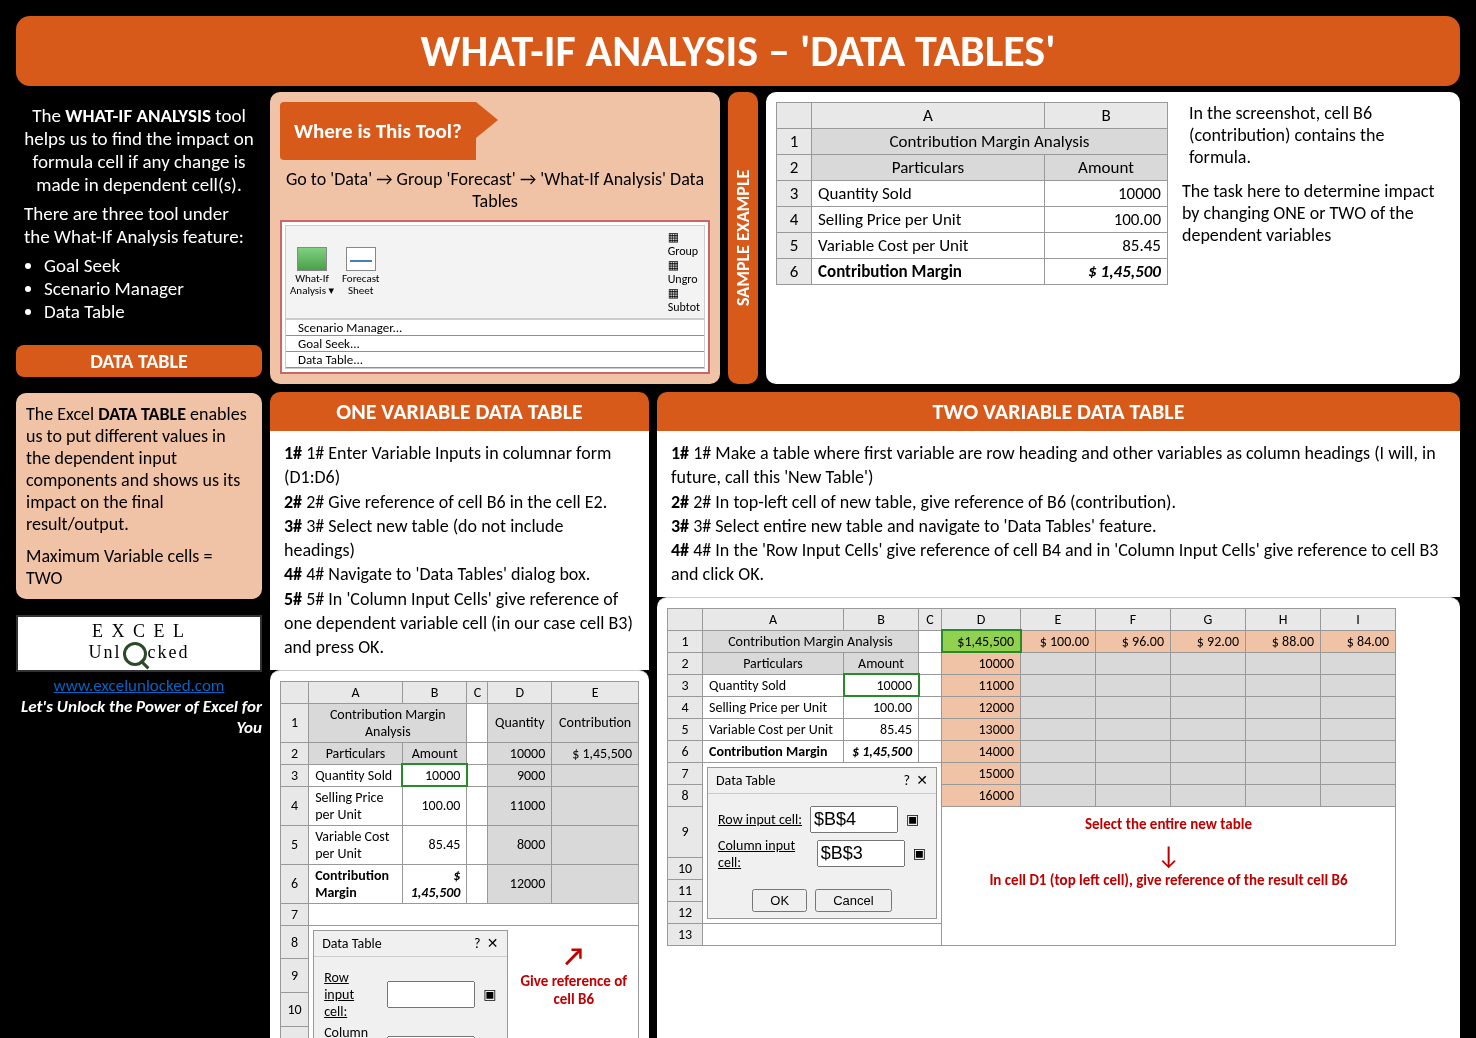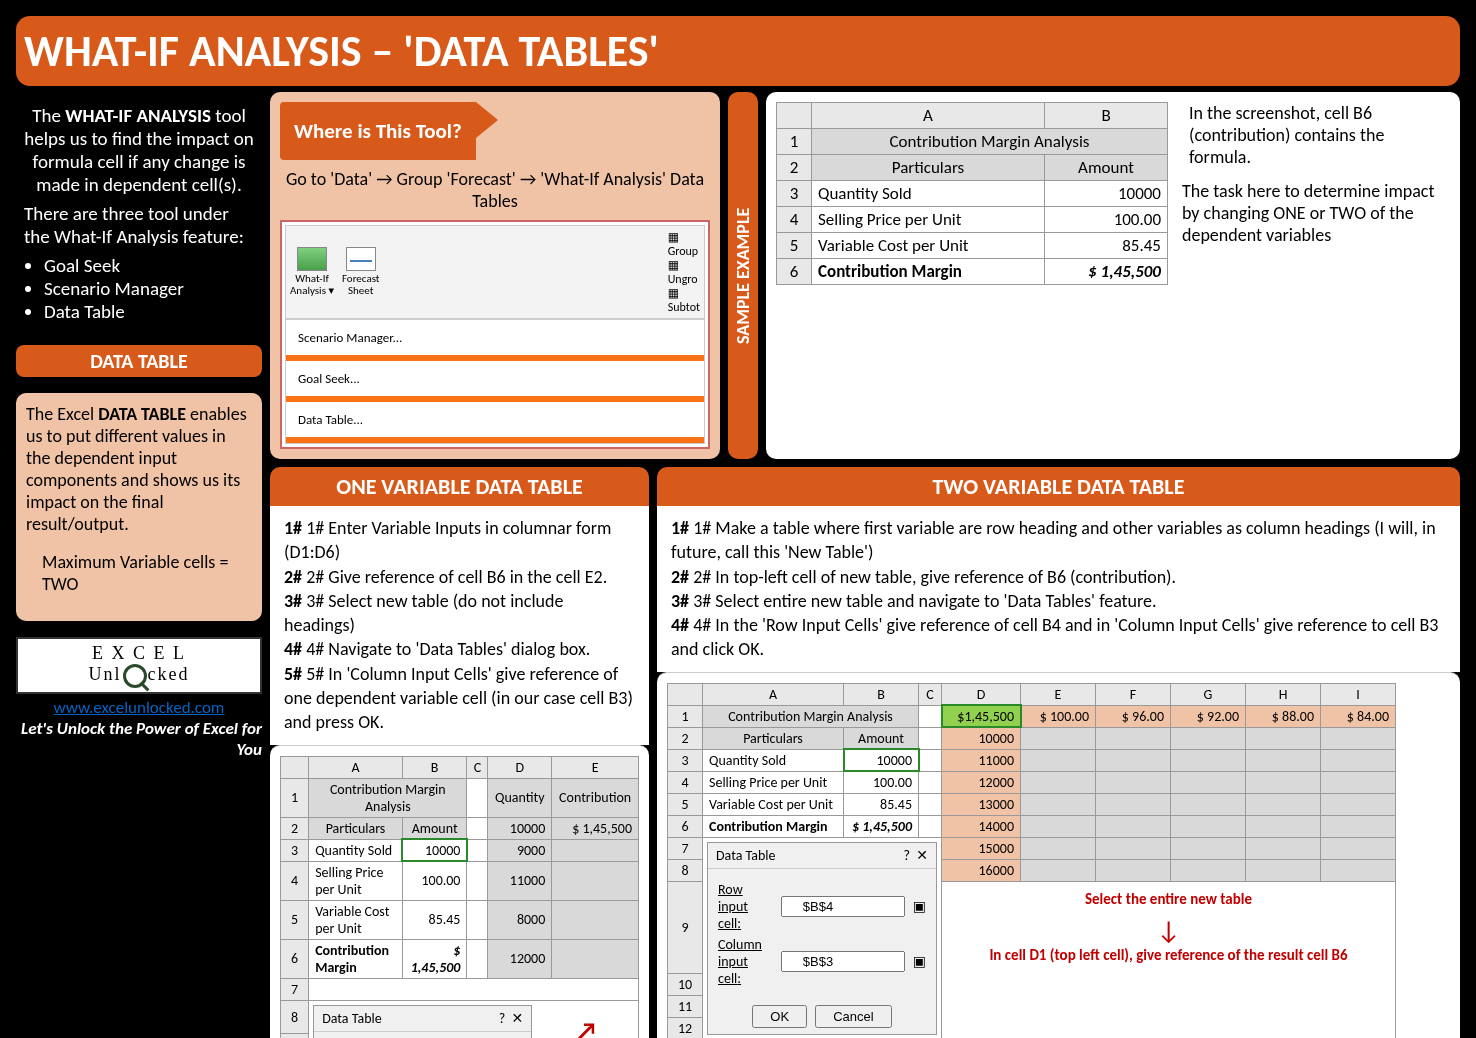--- a/index.html
+++ b/index.html
@@ -1,17 +1,17 @@
 <!DOCTYPE html>
 <html><head>
 <meta charset="utf-8">
 <style>
 body{margin:0;font-family:Calibri,Arial,sans-serif;background:#fff;width:1476px}
 .page{border:12px solid #000;background:#000;padding:4px}
-.title-bar{background:#d85a1a;color:#fff;text-align:left;font-size:44px;font-weight:bold;padding:8px;border-radius:14px;margin-bottom:6px}
+.title-bar{background:#d85a1a;color:#fff;text-align:center;font-size:44px;font-weight:bold;padding:8px;border-radius:14px;margin-bottom:6px}
 .row{display:flex;gap:8px}
 .box{background:#f0c3a6;border-radius:10px;padding:10px;font-size:18px;color:#000}
 .box.white{background:#fff}
 .left-col{width:246px;display:flex;flex-direction:column;gap:16px}
 .intro{color:#fff;background:#000;text-align:center;font-size:19px;padding:6px 8px}
 .intro ul{text-align:left;margin:6px 0 0 6px;padding-left:14px}
 .intro p{margin:6px 0}
 .dt-head{background:#d85a1a;color:#fff;text-align:center;font-weight:bold;font-size:20px;border-radius:8px;padding:4px}
 .logo{background:#fff;border:2px solid #333;text-align:center;padding:4px;font-family:Georgia,serif;font-size:18px;letter-spacing:2px}
 .logo .lock{display:inline-block;width:18px;height:18px;border:3px solid #2a4a2a;border-radius:50%;vertical-align:middle;margin:0 1px;position:relative}
@@ -29,28 +29,28 @@
 .xl th{background:#e8e8e8;text-align:center;font-weight:normal}
 .xl .rh{background:#e8e8e8;text-align:center;width:22px}
 .xl .hdr{background:#d9d9d9;font-weight:normal;text-align:center}
 .xl .num{text-align:right}
 .mini-ribbon{display:flex;background:#f3f3f3;border:1px solid #ccc;font-size:13px;align-items:center;gap:8px;padding:4px}
 .mini-btn{text-align:center;font-size:11px;line-height:1.1}
 .mini-btn .ic{width:28px;height:22px;background:linear-gradient(#7fd07f,#4aa04a);margin:0 auto 2px;border:1px solid #888}
 .mini-btn .ic2{width:28px;height:22px;background:#fff;border:1px solid #888;margin:0 auto 2px;position:relative}
 .mini-btn .ic2::after{content:"";position:absolute;left:3px;right:3px;top:12px;height:2px;background:#4a7ebb}
 .mini-menu{background:#fff;border:1px solid #ccc;font-size:13px}
-.mini-menu div{padding:10px 12px;border-bottom:6px solid #f97316}
+.mini-menu div{padding:0 12px;border-bottom:1px solid #f97316}
 .grp{font-size:12px}
 .grp span{display:block}
 .dlg{background:#f0f0f0;border:1px solid #999;font-size:14px;display:inline-block}
 .dlg .tb{display:flex;justify-content:space-between;padding:4px 8px;border-bottom:1px solid #ccc}
 .dlg .body{padding:8px 10px}
 .dlg .fld{display:flex;align-items:center;gap:8px;margin:4px 0}
-.dlg .fld input{width:80px;font-size:13px;padding:1px 20px}
+.dlg .fld input{width:80px;font-size:18px;padding:1px 2px}
 .dlg .btns{text-align:center;padding:6px}
 .dlg button{padding:2px 16px;margin:0 4px;font-size:13px}
 .anno{color:#c00000;font-weight:bold;font-size:15px;text-align:center}
 .arrow{color:#c00000;font-size:26px}
 .ex-img{position:relative}
 .gcell{background:#92d050}
 .pcell{background:#f0c3a6}
 .sel{outline:2px solid #2a8a2a;outline-offset:-1px}
 .flex{display:flex;gap:10px;align-items:flex-start}
 </style>
@@ -68,21 +68,21 @@
     <p style="text-align:left">There are three tool under the What-If Analysis feature:</p>
     <ul>
      <li>Goal Seek</li>
      <li>Scenario Manager</li>
      <li>Data Table</li>
     </ul>
    </div>
    <div class="dt-head">DATA TABLE</div>
    <div class="box">
     <p style="margin:0 0 10px"><span>The Excel </span><b>DATA TABLE</b><span> enables us to put different values in the dependent input components and shows us its impact on the final result/output.</span></p>
-    <p style="margin:16px">Maximum Variable cells = TWO</p>
+    <p style="margin:0">Maximum Variable cells = TWO</p>
    </div>
    <div>
     <div class="logo">
      <div>E X C E L</div>
      <div><span>Unl</span><span class="lock"></span><span>cked</span></div>
     </div>
     <div class="link">www.excelunlocked.com</div>
     <div class="tag">Let's Unlock the Power of Excel for You</div>
    </div>
   </div>

